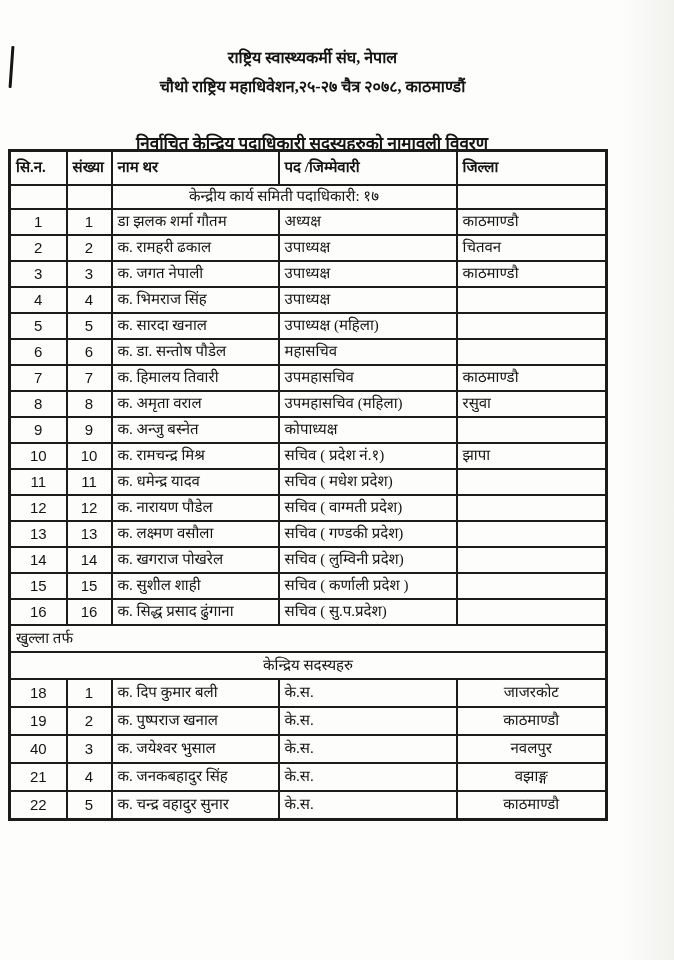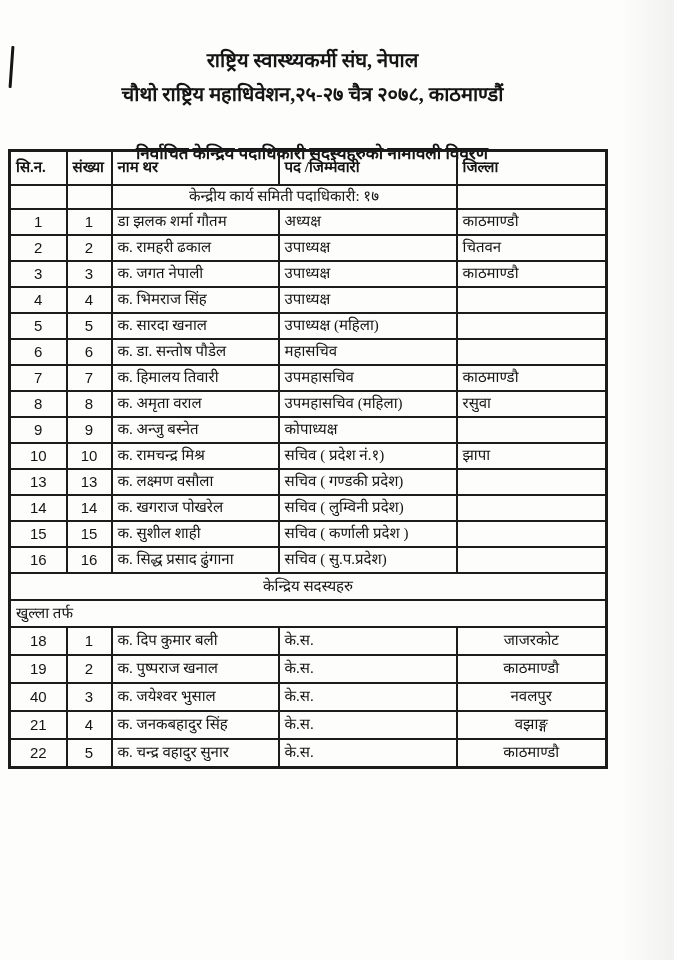--- a/index.html
+++ b/index.html
@@ -9,21 +9,21 @@
     font-family:"Liberation Serif","DejaVu Serif",serif;
     color:#141414;overflow:hidden;
   }
   .pen-mark{
     position:absolute;left:10px;top:46px;width:3px;height:42px;
     background:#151515;transform:rotate(4deg);border-radius:1px;
   }
   .doc-header{
     position:absolute;left:0;top:48px;width:624px;text-align:center;
   }
-  .title-line{font-size:20px;font-weight:bold;line-height:1.2;margin:0 0 10px 1px;text-align:center;}
+  .title-line{font-size:16px;font-weight:bold;line-height:1.2;margin:0 0 10px 1px;text-align:center;}
   .subtitle{font-size:17px;font-weight:bold;margin-top:35px;}
   table.roster{
     position:absolute;left:8px;top:149px;width:597px;
     border-collapse:collapse;table-layout:fixed;
     border:3px solid #1c1c1c;
   }
   table.roster td{
     border:2px solid #1c1c1c;
     padding:0 5px;font-size:15px;line-height:1.15;
     overflow:hidden;white-space:nowrap;
@@ -136,20 +136,34 @@
         <td></td>
       </tr>
     <tr class="r-d">
         <td class="num">10</td>
         <td class="num">10</td>
         <td>क. रामचन्द्र मिश्र</td>
         <td>सचिव ( प्रदेश नं.१)</td>
         <td>झापा</td>
       </tr>
     <tr class="r-d">
+        <td class="num">11</td>
+        <td class="num">11</td>
+        <td>क. धमेन्द्र यादव</td>
+        <td>सचिव ( मधेश प्रदेश)</td>
+        <td></td>
+      </tr>
+    <tr class="r-d">
+        <td class="num">12</td>
+        <td class="num">12</td>
+        <td>क. नारायण पौडेल</td>
+        <td>सचिव ( वाग्मती प्रदेश)</td>
+        <td></td>
+      </tr>
+    <tr class="r-d">
         <td class="num">13</td>
         <td class="num">13</td>
         <td>क. लक्ष्मण वसौला</td>
         <td>सचिव ( गण्डकी प्रदेश)</td>
         <td></td>
       </tr>
     <tr class="r-d">
         <td class="num">14</td>
         <td class="num">14</td>
         <td>क. खगराज पोखरेल</td>
@@ -165,24 +179,24 @@
       </tr>
     <tr class="r-d">
         <td class="num">16</td>
         <td class="num">16</td>
         <td>क. सिद्ध प्रसाद ढुंगाना</td>
         <td>सचिव ( सु.प.प्रदेश)</td>
         <td></td>
       </tr>
 
     <tr class="r-sec">
+      <td colspan="5" class="open-label">खुल्ला तर्फ</td>
+    </tr>
+    <tr class="r-sec">
       <td colspan="5" class="sec-title">केन्द्रिय सदस्यहरु</td>
-    </tr>
-    <tr class="r-sec">
-      <td colspan="5" class="open-label">खुल्ला तर्फ</td>
     </tr>
 
     <tr class="r-m">
         <td class="num">18</td>
         <td class="num">1</td>
         <td>क. दिप कुमार बली</td>
         <td>के.स.</td>
         <td class="c">जाजरकोट</td>
       </tr>
     <tr class="r-m">

